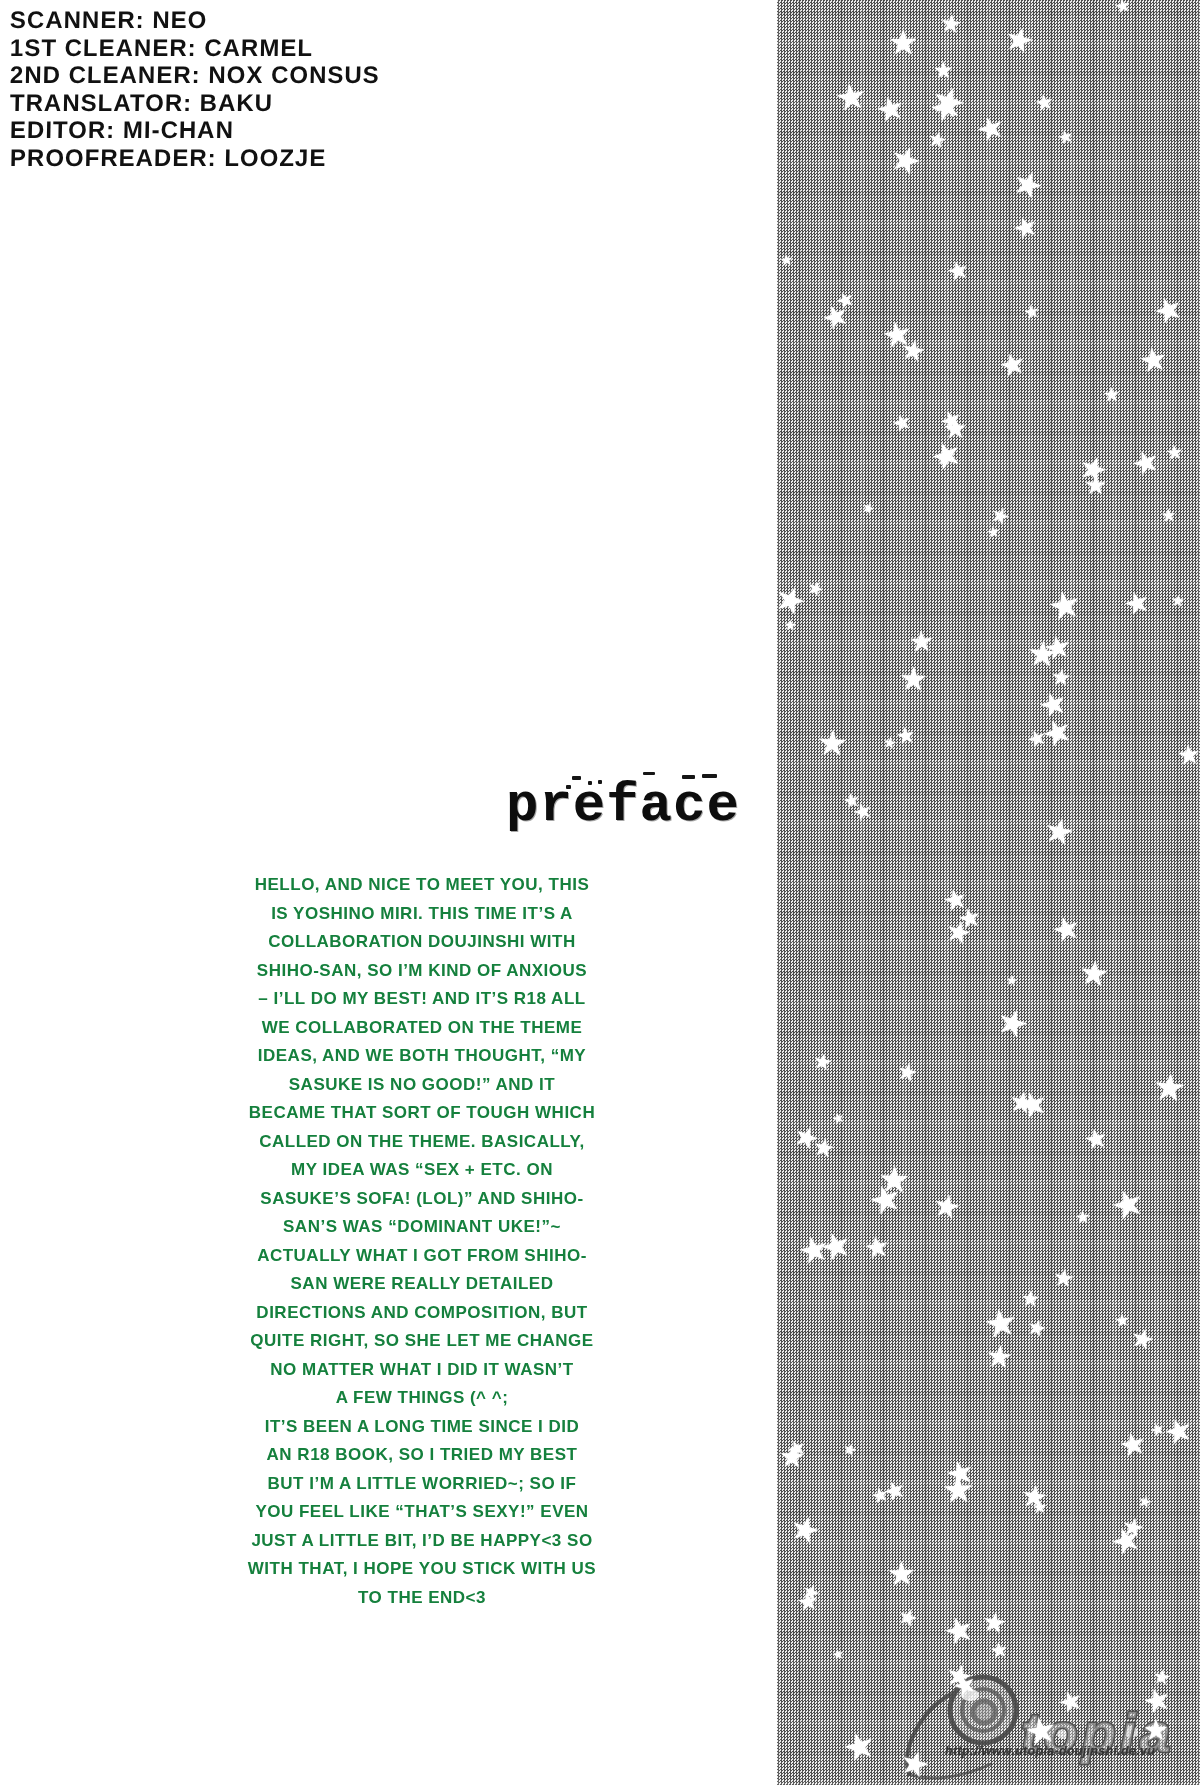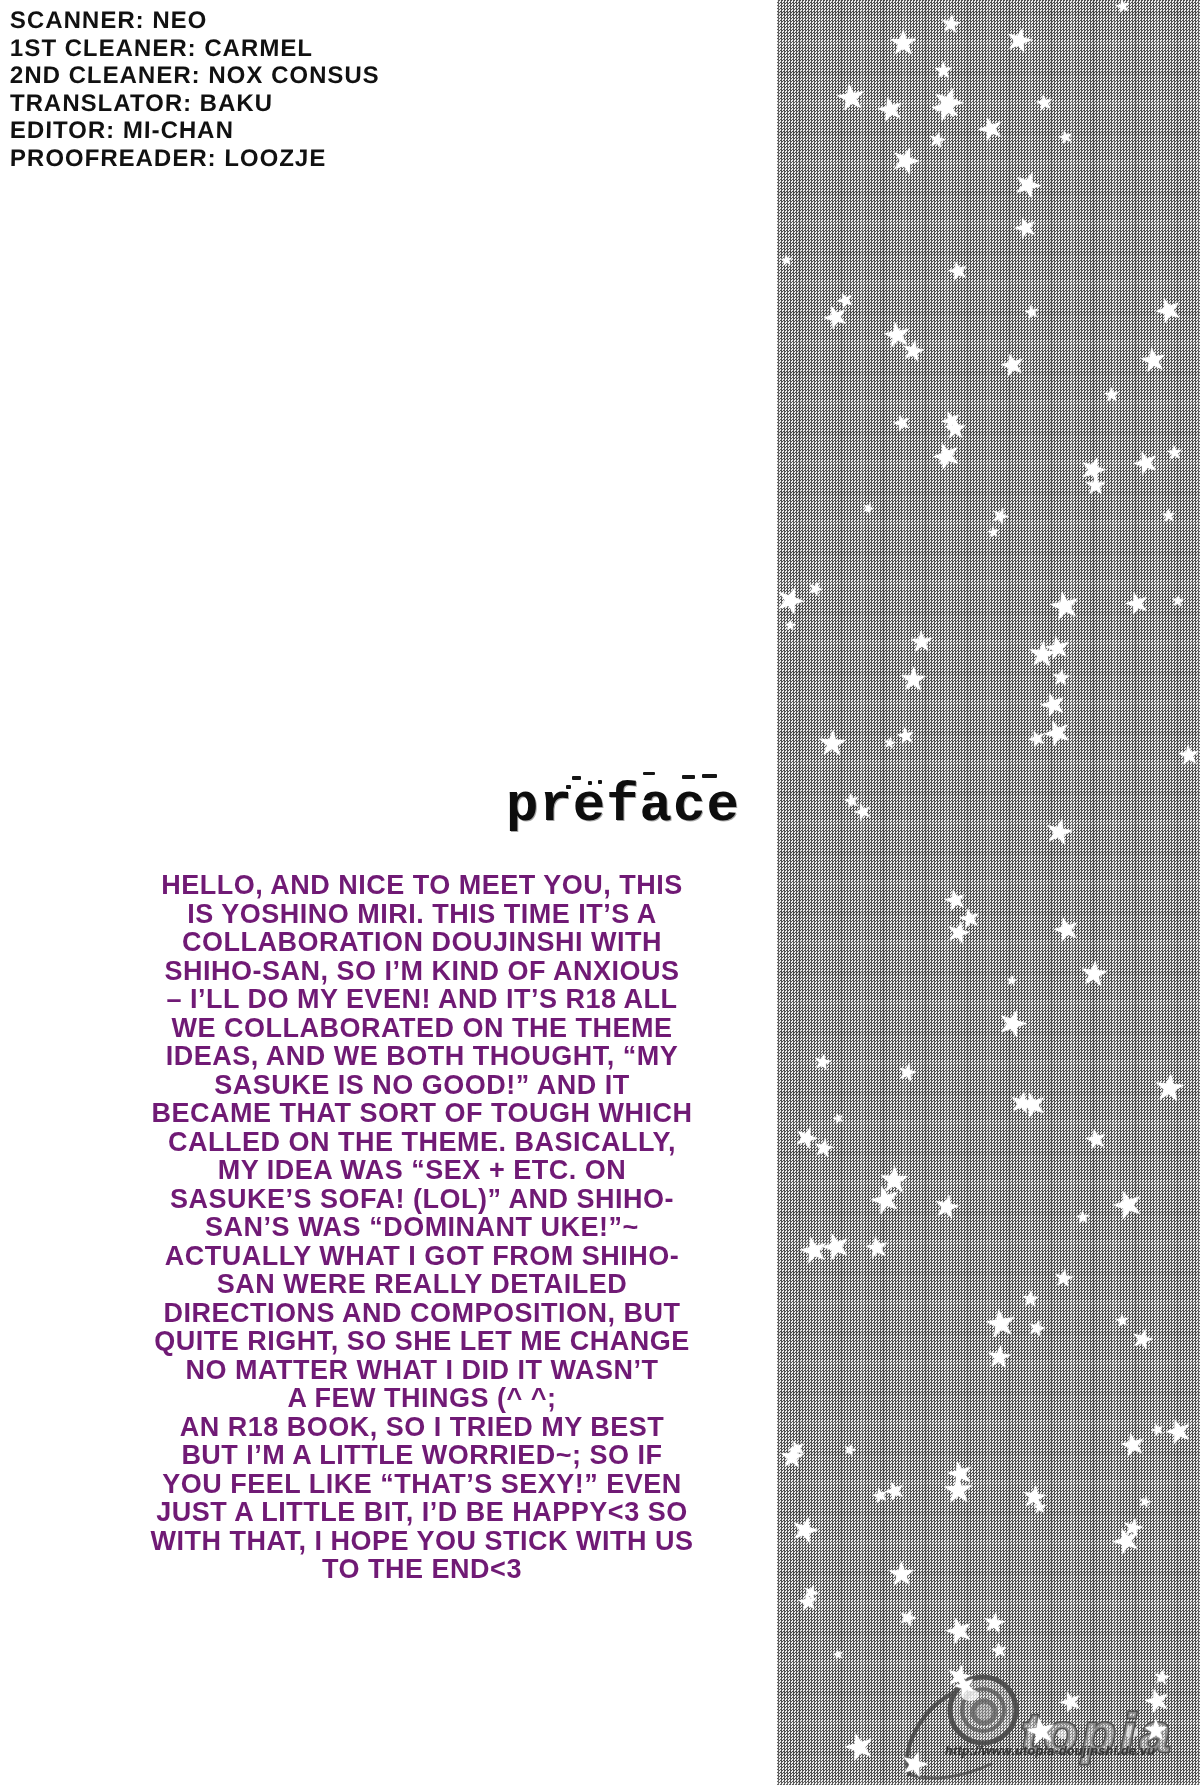--- a/index.html
+++ b/index.html
@@ -29,22 +29,22 @@
     text-shadow:1px 1px 0 rgba(0,0,0,.35);
   }
   .speck{position:absolute;background:#151515;border-radius:1px;}
 
   
   .preface-text{
     position:absolute;left:108px;top:871px;width:628px;
     text-align:center;
   }
   .preface-line{
-    font-weight:bold;font-size:27px;line-height:28.5px;
-    letter-spacing:.5px;color:#701a75;white-space:nowrap;
+    font-weight:bold;font-size:17px;line-height:28.5px;
+    letter-spacing:.5px;color:#15803d;white-space:nowrap;
   }
 
   
   .star-band{
     position:absolute;left:777px;top:0;width:423px;height:1785px;
     background:
       repeating-linear-gradient(90deg, rgba(255,255,255,.10) 0 3px, rgba(0,0,0,0) 3px 21px, rgba(0,0,0,.10) 21px 24px, rgba(0,0,0,0) 24px 42px),
       repeating-linear-gradient(0deg, rgba(255,255,255,.08) 0 4px, rgba(0,0,0,0) 4px 30px, rgba(0,0,0,.08) 30px 34px, rgba(0,0,0,0) 34px 60px),
       repeating-conic-gradient(#4f4f4f 0% 25%, #ececec 0% 50%);
     background-size:auto,auto,3px 3px;
@@ -92,35 +92,36 @@
 <div class="speck" style="left:598px;top:780px;width:4px;height:4px;"></div>
 <div class="speck" style="left:643px;top:772px;width:12px;height:3px;"></div>
 <div class="speck" style="left:682px;top:775px;width:13px;height:4px;"></div>
 <div class="speck" style="left:702px;top:774px;width:15px;height:4px;"></div>
 
 <div class="preface-text">
     <div class="preface-line">HELLO, AND NICE TO MEET YOU, THIS</div>
     <div class="preface-line">IS YOSHINO MIRI. THIS TIME IT’S A</div>
     <div class="preface-line">COLLABORATION DOUJINSHI WITH</div>
     <div class="preface-line">SHIHO-SAN, SO I’M KIND OF ANXIOUS</div>
-    <div class="preface-line">– I’LL DO MY EVEN! AND IT’S R18 ALL</div>
+    <div class="preface-line">– I’LL DO MY BEST! AND IT’S R18 ALL</div>
     <div class="preface-line">WE COLLABORATED ON THE THEME</div>
     <div class="preface-line">IDEAS, AND WE BOTH THOUGHT, “MY</div>
     <div class="preface-line">SASUKE IS NO GOOD!” AND IT</div>
     <div class="preface-line">BECAME THAT SORT OF TOUGH WHICH</div>
     <div class="preface-line">CALLED ON THE THEME. BASICALLY,</div>
     <div class="preface-line">MY IDEA WAS “SEX + ETC. ON</div>
     <div class="preface-line">SASUKE’S SOFA! (LOL)” AND SHIHO-</div>
     <div class="preface-line">SAN’S WAS  “DOMINANT UKE!”~</div>
     <div class="preface-line">ACTUALLY WHAT I GOT FROM SHIHO-</div>
     <div class="preface-line">SAN WERE REALLY DETAILED</div>
     <div class="preface-line">DIRECTIONS AND COMPOSITION, BUT</div>
     <div class="preface-line">QUITE RIGHT, SO SHE LET ME CHANGE</div>
     <div class="preface-line">NO MATTER WHAT I DID IT WASN’T</div>
     <div class="preface-line">A FEW THINGS (^ ^;</div>
+    <div class="preface-line">IT’S BEEN A LONG TIME SINCE I DID</div>
     <div class="preface-line">AN R18 BOOK, SO I TRIED MY BEST</div>
     <div class="preface-line">BUT I’M A LITTLE WORRIED~; SO IF</div>
     <div class="preface-line">YOU FEEL LIKE “THAT’S SEXY!” EVEN</div>
     <div class="preface-line">JUST A LITTLE BIT, I’D BE HAPPY&lt;3 SO</div>
     <div class="preface-line">WITH THAT, I HOPE YOU STICK WITH US</div>
     <div class="preface-line">TO THE END&lt;3</div>
   </div>
 
 <div class="star-band">
   <div class="utopia-logo">

